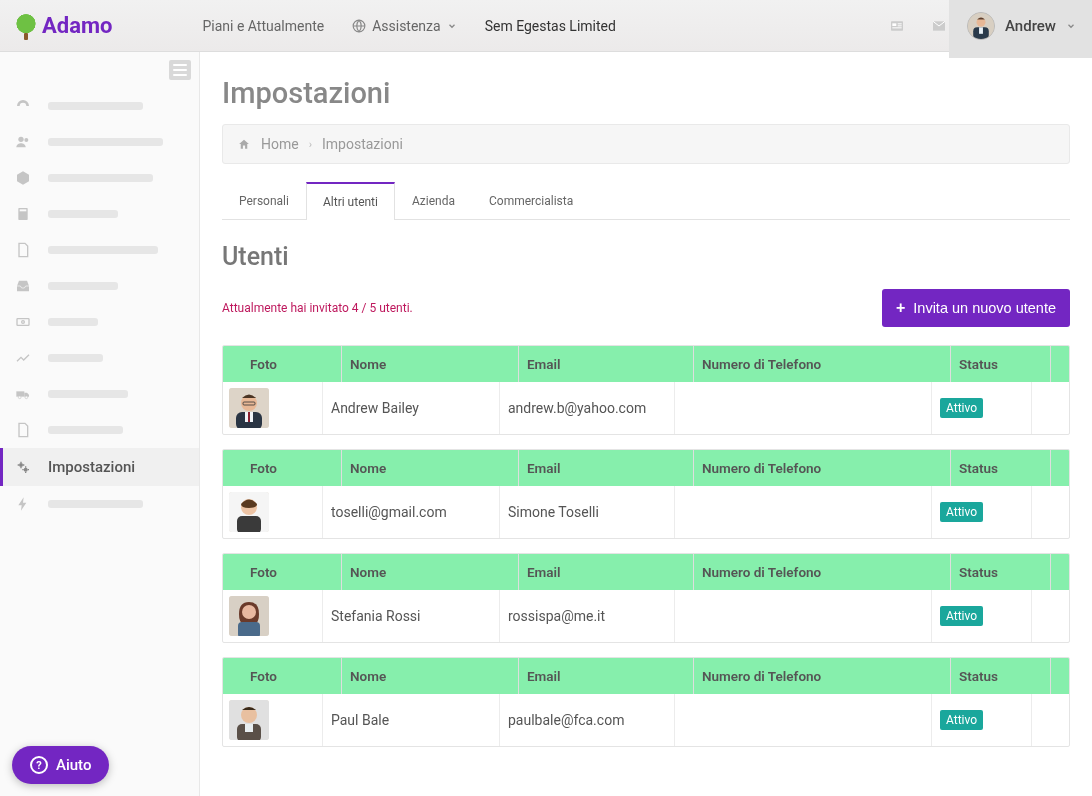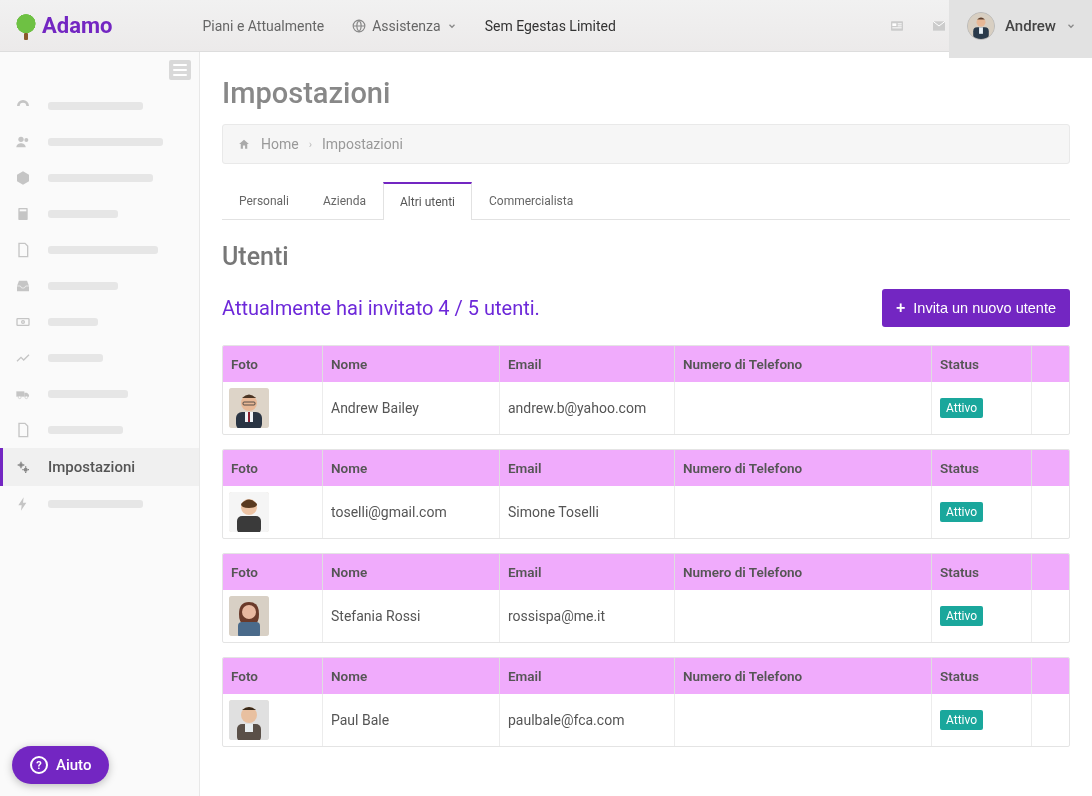--- a/index.html
+++ b/index.html
@@ -40,27 +40,27 @@
   .breadcrumb .home-ico{width:14px;height:13px;}
 
   .tabs{ display:flex; border-bottom:1px solid #e2e2e2; margin-bottom:22px;}
   .tab{ padding:11px 16px; font-size:12px; color:#666; cursor:pointer; border:1px solid transparent; border-bottom:none; margin-bottom:-1px;}
   .tab.active{ border-color:#7326c2 #e2e2e2 #fff #e2e2e2; border-top-width:2px; color:#555; background:#fff;}
 
   h2.section-title{ font-size:25px; color:#777; font-weight:500; margin-bottom:12px;}
   .desc{ font-size:16px; color:#555; line-height:1.55; margin-bottom:18px;}
   .desc p{margin-bottom:2px;}
   .countrow{ display:flex; align-items:center; justify-content:space-between; margin-bottom:18px;}
-  .countrow .count{ font-size:20px; color:#6d28d9;}
+  .countrow .count{ font-size:12px; color:#be185d;}
   .btn-primary{ background:#7326c2; color:#fff; border:none; padding:10px 14px; border-radius:3px; font-size:14.5px; font-weight:500; cursor:pointer; display:flex; align-items:center; gap:8px;}
   .btn-primary .plus{font-size:16px; font-weight:700;}
 
   .usercard{ border:1px solid #e4e4e4; border-radius:2px; margin-bottom:14px; overflow:hidden;}
   .uhead, .ubody{ display:grid; grid-template-columns:100px 177px 175px 257px 100px 30px;}
-  .uhead{ background:#f0abfc; }
+  .uhead{ background:#86efac;padding-left:19px; }
   .uhead > div{ padding:10px 8px; font-size:13.5px; font-weight:600; color:#555; border-right:1px solid #dedede;}
   .uhead > div:last-child{border-right:none;}
   .ubody > div{ padding:0 8px; font-size:14px; color:#555; border-right:1px solid #ececec; display:flex; align-items:center; min-height:48px;}
   .ubody > div:last-child{border-right:none;}
   .uphoto{ padding:6px !important;}
   .uphoto .av{ width:40px; height:40px; border-radius:3px; overflow:hidden; background:#e8e0d5;}
   .uphoto .av svg{width:100%;height:100%;}
   .badge{ background:#1aa79c; color:#fff; font-size:12px; padding:3px 6px; border-radius:2px;}
 
   .help-pill{ position:fixed; left:12px; bottom:12px; background:#7326c2; color:#fff; border-radius:22px; padding:10px 18px; display:flex; align-items:center; gap:8px; font-size:15px; font-weight:500; box-shadow:0 2px 8px rgba(0,0,0,0.25);}
@@ -219,22 +219,22 @@
       <svg class="home-ico" viewBox="0 0 24 24" fill="#aaa">
           <path d="M12 3l9 8h-3v9h-4v-6h-4v6H6v-9H3z"></path>
         </svg>
       <a href="#">Home</a>
       <span class="sep">›</span>
       <span>Impostazioni</span>
     </div>
 
     <div class="tabs">
       <div class="tab">Personali</div>
+      <div class="tab active">Altri utenti</div>
       <div class="tab">Azienda</div>
-      <div class="tab active">Altri utenti</div>
       <div class="tab">Commercialista</div>
     </div>
 
     <h2 class="section-title">Utenti</h2>
     <div class="desc">
     </div>
 
     <div class="countrow">
       <div class="count">Attualmente hai invitato 4 / 5 utenti.</div>
       <button class="btn-primary">

